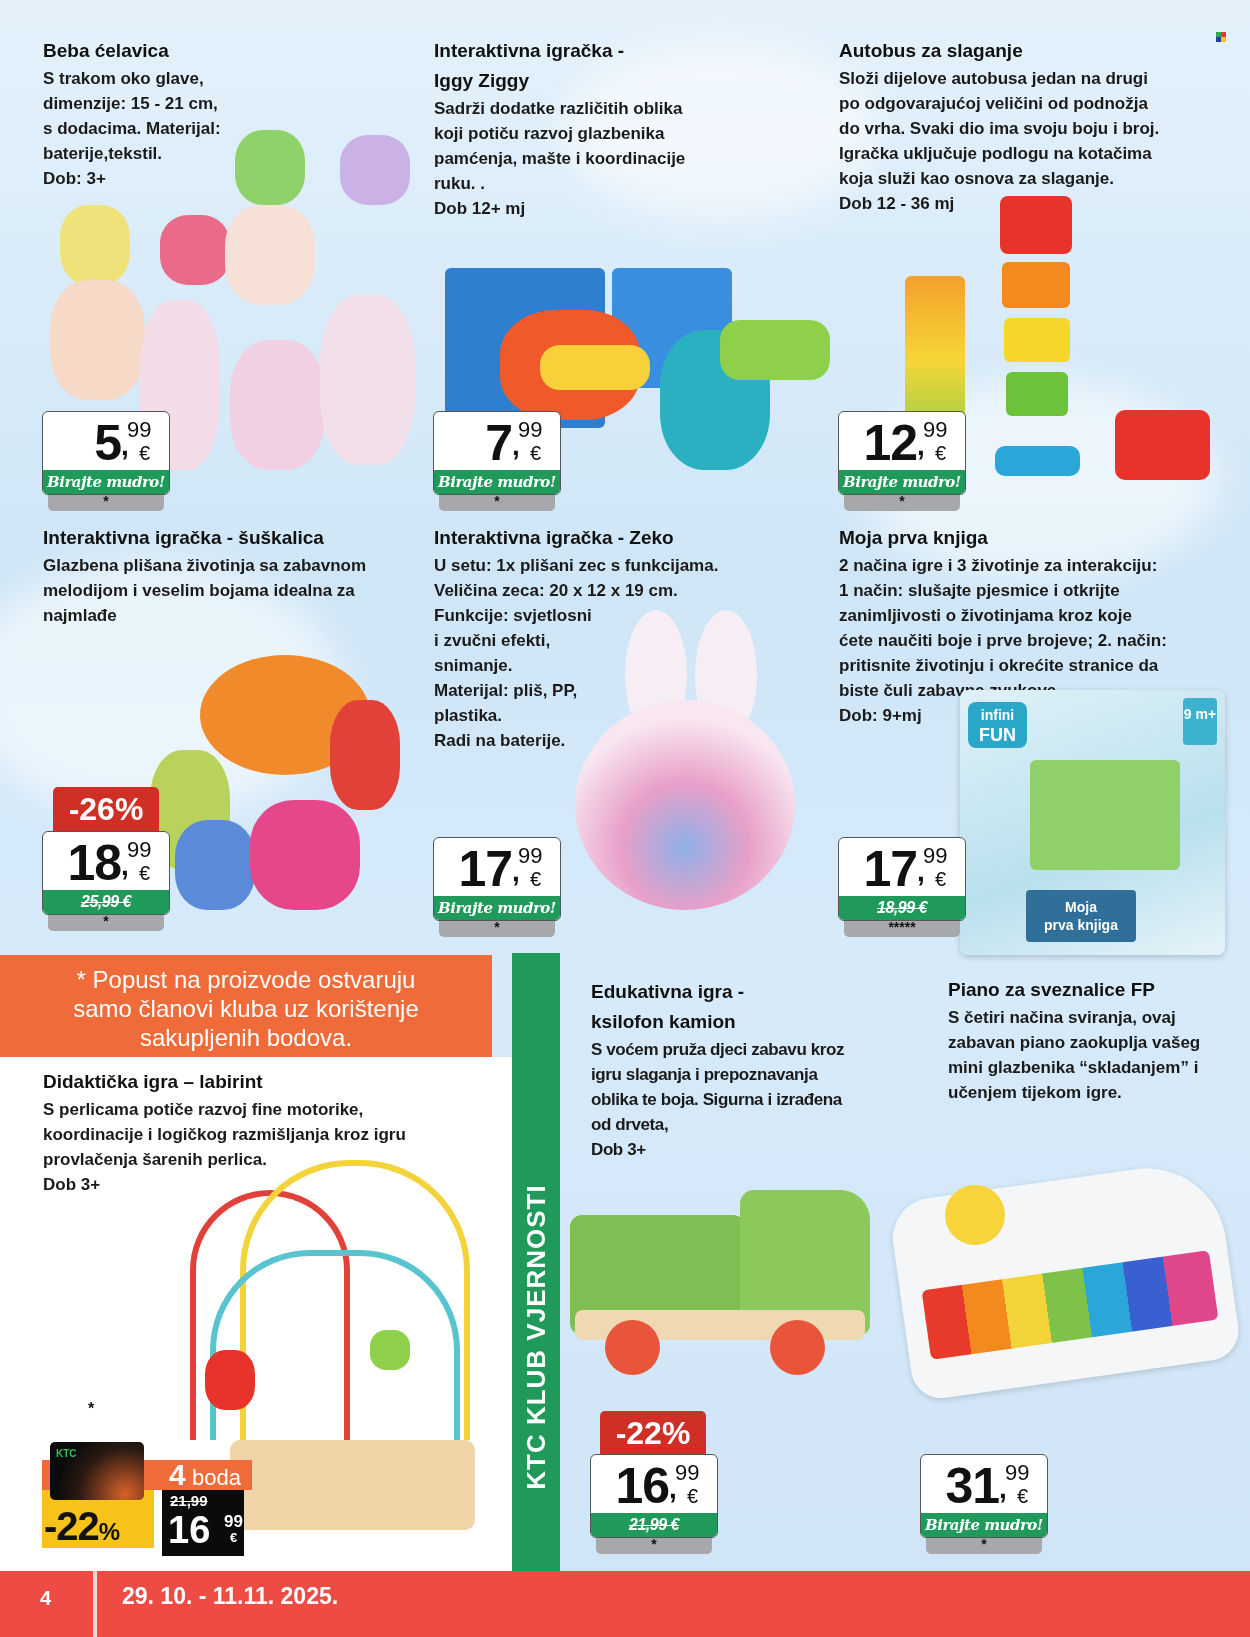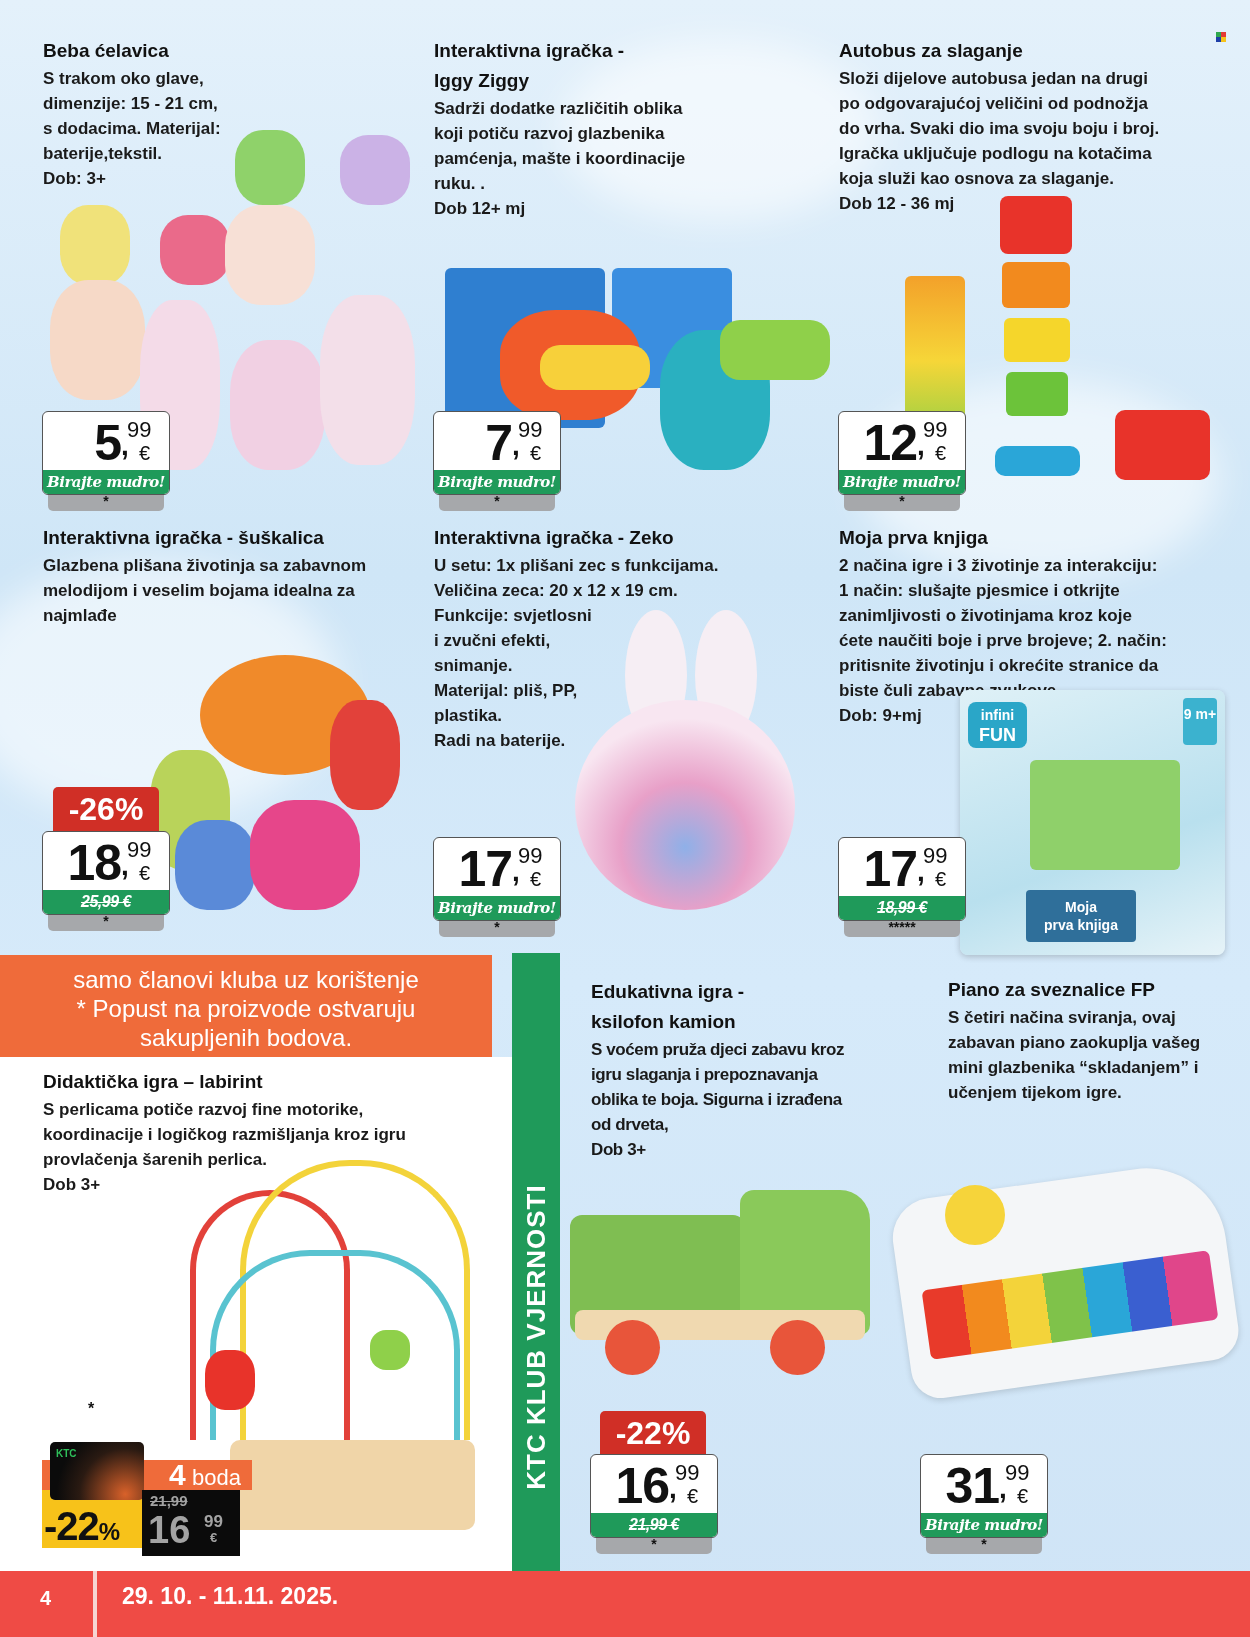--- a/index.html
+++ b/index.html
@@ -47,21 +47,21 @@
   
   .ktc-wrap { position: absolute; left: 42px; top: 1438px; width: 210px; height: 118px; }
   .ktc-orange { position: absolute; left: 0; top: 22px; width: 210px; height: 30px; background: #ef6b3a; }
   .ktc-yellow { position: absolute; left: 0; top: 52px; width: 112px; height: 58px; background: #f7c21a; }
   .ktc-card { position: absolute; left: 8px; top: 4px; width: 94px; height: 58px; background: radial-gradient(circle at 80% 90%, #d8612a 0%, #2a1a12 50%, #0b0b0b 75%); border-radius: 5px; }
   .ktc-logo { position: absolute; left: 6px; top: 6px; color: #2fbf5a; font-weight: 700; font-size: 10px; }
   .ktc-pct { position: absolute; left: 2px; top: 66px; font-weight: 700; font-size: 40px; color: #111; letter-spacing: -1px; }
   .ktc-pct small { font-size: 24px; }
   .ktc-points { position: absolute; left: 116px; top: 22px; width: 94px; height: 30px; color: #fff; font-size: 22px; line-height: 30px; text-align: center; }
   .ktc-points b { font-size: 30px; }
-  .ktc-black { position: absolute; left: 100px; top: 52px; width: 98px; height: 66px; background: #0b0b0b; color: #a3a3a3; }
+  .ktc-black { position: absolute; left: 120px; top: 52px; width: 82px; height: 66px; background: #0b0b0b; color: #ffffff; }
   .ktc-old { position: absolute; left: 8px; top: 2px; font-weight: 700; font-size: 15px; text-decoration: line-through; }
   .ktc-new { position: absolute; left: 6px; top: 18px; font-weight: 700; font-size: 38px; line-height: 44px; }
   .ktc-new-dec { position: absolute; left: 62px; top: 22px; font-weight: 700; font-size: 17px; }
   .ktc-new-eur { position: absolute; left: 68px; top: 40px; font-weight: 700; font-size: 13px; }
   .ktc-star { position: absolute; left: 88px; top: 1400px; font-weight: 700; font-size: 16px; }
 
   .corner-logo { position: absolute; left: 1216px; top: 32px; width: 10px; height: 10px; }
   .corner-logo i { position: absolute; width: 5px; height: 5px; }
 </style>
 </head>
@@ -281,22 +281,22 @@
       <span class="tag-dec">99</span>
       <span class="tag-eur">€</span>
     </div>
     <div class="tag-bot old">18,99 €</div>
   </div>
   <div class="tag-star">*****</div>
 </div>
 
 <div class="white-panel"></div>
 <div class="club-banner">
-  <div>samo članovi kluba uz korištenje</div>
-    <div>* Popust na proizvode ostvaruju</div>
+  <div>* Popust na proizvode ostvaruju</div>
+    <div>samo članovi kluba uz korištenje</div>
     <div>sakupljenih bodova.</div>
 </div>
 <div class="club-strip">
     <span>KTC KLUB VJERNOSTI</span>
   </div>
 
 <div class="product" style="left:43px;top:1067px;">
   <div class="p-title">
       <div>Didaktička igra – labirint</div>
     </div>

